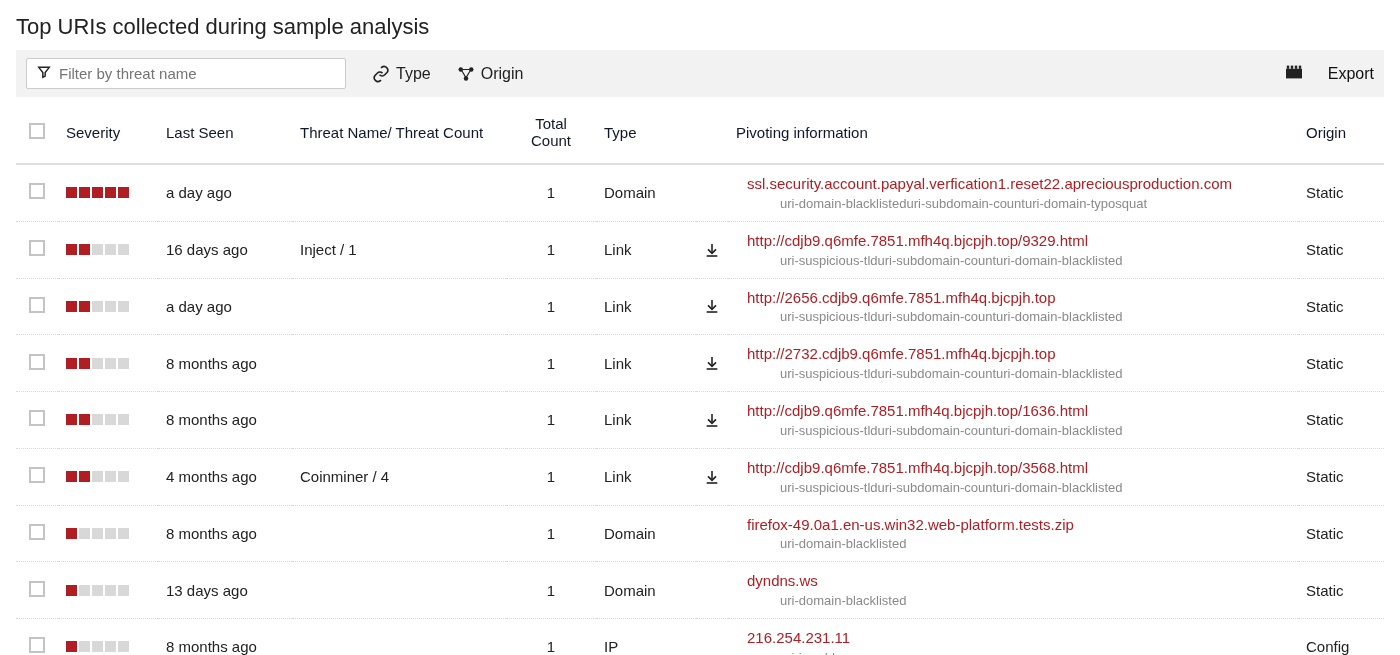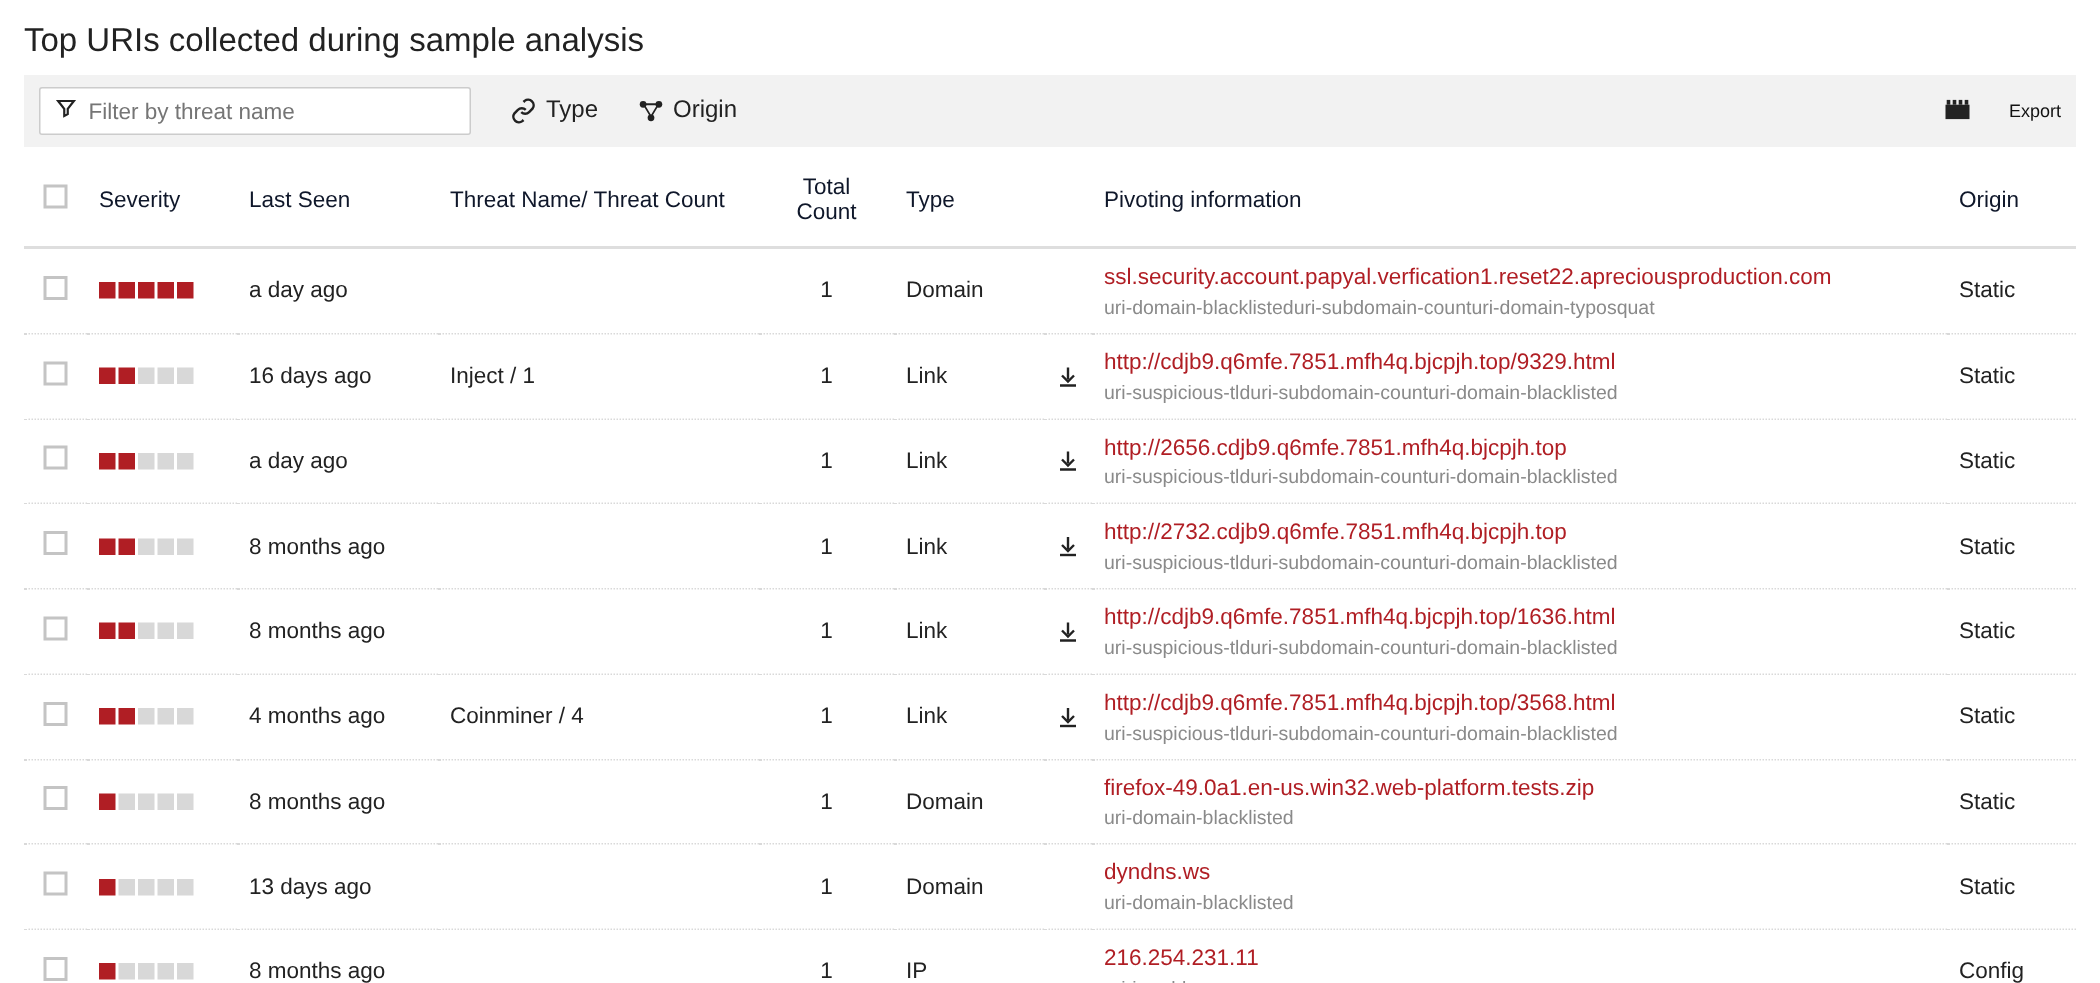--- a/index.html
+++ b/index.html
@@ -24,21 +24,21 @@
     padding: 8px 10px;
     gap: 26px;
     position: relative;
   }
   .filter-wrap {
     display: flex;
     background: #fff;
     border: 1px solid #ccc;
     border-radius: 2px;
     padding: 6px 10px;
-    width: 288px;
+    width: 320px;
     gap: 8px;
   }
   .filter-wrap input {
     border: none;
     outline: none;
     flex: 1;
     font-size: 15px;
   }
   .toolbar-btn {
     display: flex;
@@ -47,21 +47,21 @@
     font-size: 16px;
     color: #222;
     cursor: pointer;
   }
   .toolbar-btn svg { display: block; }
   .export-btn {
     margin-left: auto;
     display: flex;
     align-items: center;
     gap: 24px;
-    font-size: 12px;
+    font-size: 16px;
     cursor: pointer;
   }
 
   table {
     width: 100%;
     border-collapse: collapse;
     margin-top: 4px;
   }
   thead th {
     text-align: left;
@@ -98,25 +98,27 @@
   .sev-box {
     width: 11px; height: 11px;
     background: #d8d8d8;
   }
   .sev-box.f { background: #b01e24; }
 
   .pivot-url {
     color: #b01e24;
     font-size: 15px;
     line-height: 1.25;
+    margin-left: 11px;
   }
   .pivot-tags {
     color: #8a8a8a;
     font-size: 13px;
     margin-top: 2px;
+    margin-left: 44px;
   }
 
   .dl-icon svg { display:block; }
 </style>
 </head>
 <body>
 
 <h2 class="title">Top URIs collected during sample analysis</h2>
 
 <div class="toolbar">

